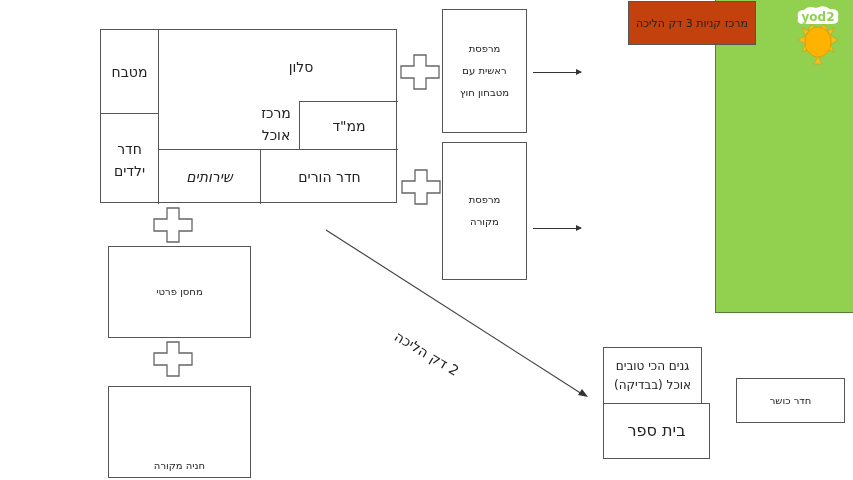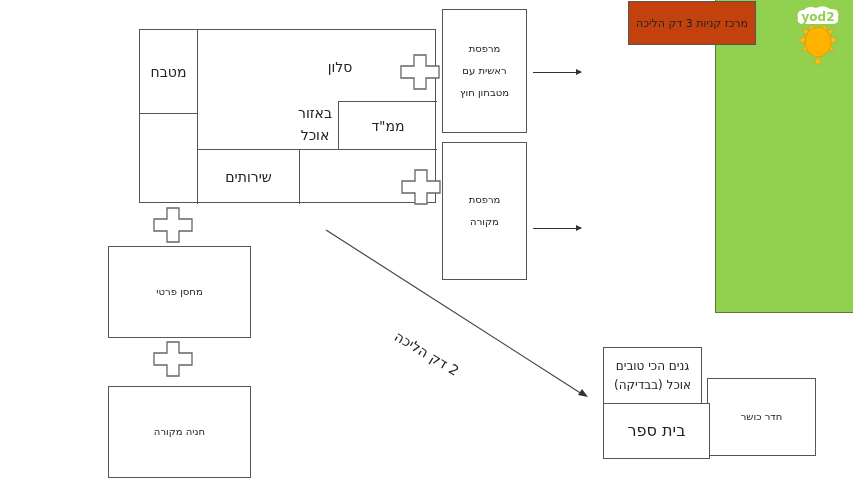--- a/index.html
+++ b/index.html
@@ -10,21 +10,21 @@
     color: #222;
   }
   .box {
     position: absolute; box-sizing: border-box;
     border: 1.3px solid #555;
     background: #fff;
     display: flex; align-items: center; justify-content: center;
     text-align: center; direction: rtl;
     font-size: 10px; line-height: 22px;
   }
-  .plan { position: absolute; left: 100px; top: 29px; width: 297px; height: 174px; border: 1.3px solid #555; box-sizing: border-box; margin-left: 39px; }
+  .plan { position: absolute; left: 100px; top: 29px; width: 297px; height: 174px; border: 1.3px solid #555; box-sizing: border-box; }
   .line { position: absolute; background: #555; }
   .lbl { position: absolute; direction: rtl; text-align: center; font-size: 14px; line-height: 22px; white-space: nowrap; }
   .plus { position: absolute; width: 40px; height: 36px; }
   .arrow { position: absolute; height: 1px; background: #333; }
   .arrow::after {
     content: ""; position: absolute; right: -1px; top: -3px;
     border-left: 6px solid #333; border-top: 3.5px solid transparent; border-bottom: 3.5px solid transparent;
   }
   .green {
     position: absolute; left: 715px; top: 0; width: 138px; height: 313px;
@@ -48,27 +48,32 @@
 <div class="plan">
 
   <div class="line" style="left:57px;top:0;width:1.3px;height:174px;"></div>
   <div class="line" style="left:0;top:83px;width:58px;height:1.3px;"></div>
   <div class="line" style="left:57px;top:119px;width:240px;height:1.3px;"></div>
   <div class="line" style="left:198px;top:71px;width:99px;height:1.3px;"></div>
   <div class="line" style="left:198px;top:71px;width:1.3px;height:49px;"></div>
   <div class="line" style="left:159px;top:119px;width:1.3px;height:55px;"></div>
 
   <div class="lbl" style="left:0;width:57px;top:31px;">מטבח</div>
+  <div class="lbl" style="left:0;width:57px;top:108px;">
+    <div>חדר</div>
+    <div>ילדים</div>
+  </div>
   <div class="lbl" style="left:140px;width:120px;top:26px;">סלון</div>
   <div class="lbl" style="left:150px;width:50px;top:72px;">
-    <div>באזור</div>
+    <div>מרכז</div>
     <div>אוכל</div>
   </div>
   <div class="lbl" style="left:199px;width:98px;top:85px;">ממ"ד</div>
-  <div class="lbl" style="left:58px;width:101px;top:136px;">שירותים</div>
+  <div class="lbl" style="left:58px;width:101px;top:136px;font-style:italic;">שירותים</div>
+  <div class="lbl" style="left:160px;width:137px;top:136px;">חדר הורים</div>
 </div>
 
 <svg class="plus" style="left:400px;top:54px;" viewBox="0 0 40 36">
   <path d="M14 1 H26 V12 H39 V24 H26 V35 H14 V24 H1 V12 H14 Z" fill="#fff" stroke="#666" stroke-width="1.3"></path>
 </svg>
 <svg class="plus" style="left:401px;top:169px;" viewBox="0 0 40 36">
   <path d="M14 1 H26 V12 H39 V24 H26 V35 H14 V24 H1 V12 H14 Z" fill="#fff" stroke="#666" stroke-width="1.3"></path>
 </svg>
 <svg class="plus" style="left:153px;top:207px;" viewBox="0 0 40 36">
   <path d="M14 1 H26 V12 H39 V24 H26 V35 H14 V24 H1 V12 H14 Z" fill="#fff" stroke="#666" stroke-width="1.3"></path>
@@ -90,21 +95,21 @@
     <div>מקורה</div>
   </div>
 </div>
 
 <div class="arrow" style="left:533px;top:72px;width:48px;"></div>
 <div class="arrow" style="left:533px;top:228px;width:48px;"></div>
 
 <div class="box" style="left:108px;top:246px;width:143px;height:92px;">
   <span>מחסן פרטי</span>
 </div>
-<div class="box" style="left:108px;top:386px;width:143px;height:92px;">
+<div class="box" style="left:108px;top:386px;width:143px;height:92px;align-items:flex-end;">
   <span>חניה מקורה</span>
 </div>
 
 <svg style="position:absolute;left:0;top:0;" width="853" height="480">
   <line x1="326" y1="230" x2="582" y2="394" stroke="#444" stroke-width="1.2"></line>
   <polygon points="588,397 578,395 582,389" fill="#333"></polygon>
 </svg>
 <div class="diag-label">2 דק הליכה</div>
 
 <div class="green"></div>
@@ -124,21 +129,21 @@
       <polygon points="12,48 15,41 19,45"></polygon>
       <polygon points="44,48 41,41 37,45"></polygon>
       <polygon points="24,60 28,52 32,60"></polygon>
     </g>
     <ellipse cx="28" cy="38" rx="13" ry="15" fill="#ffb300" stroke="#e09a00" stroke-width="0.8"></ellipse>
   </g>
   <path d="M8 14 Q6 6 14 6 Q18 1 26 4 Q34 0 40 5 Q50 4 48 13 Q50 20 42 20 L14 20 Q6 20 8 14 Z" fill="#ffffff"></path>
   <text x="28" y="17" text-anchor="middle" font-size="12" font-weight="bold" fill="#92d050" font-family="DejaVu Sans, sans-serif">yod2</text>
 </svg>
 
-<div class="box" style="left:707px;top:378px;width:109px;height:78px;">
+<div class="box" style="left:736px;top:378px;width:109px;height:45px;">
   <span>חדר כושר</span>
 </div>
 <div class="box" style="left:603px;top:347px;width:99px;height:57px;font-size:12px;line-height:19px;">
   <div>
     <div>גנים הכי טובים</div>
     <div>אוכל (בבדיקה)</div>
   </div>
 </div>
 <div class="box" style="left:603px;top:403px;width:107px;height:56px;font-size:16px;">
   <span>בית ספר</span>

